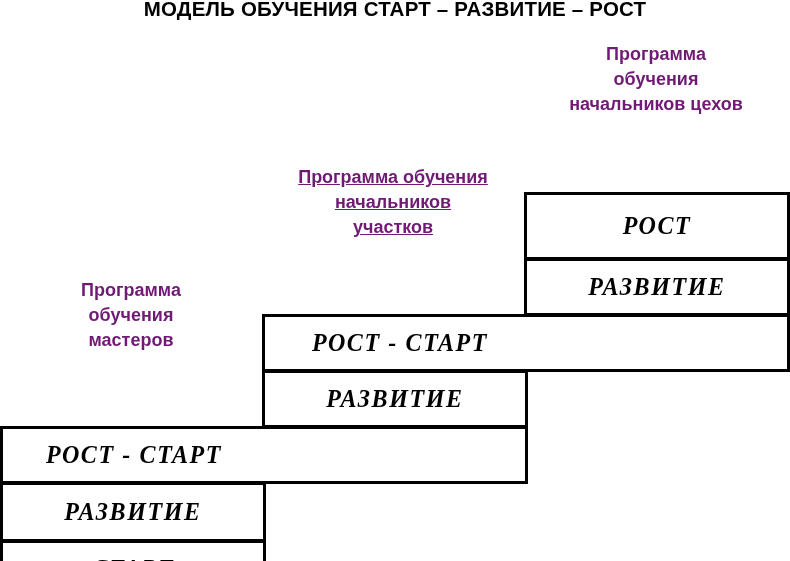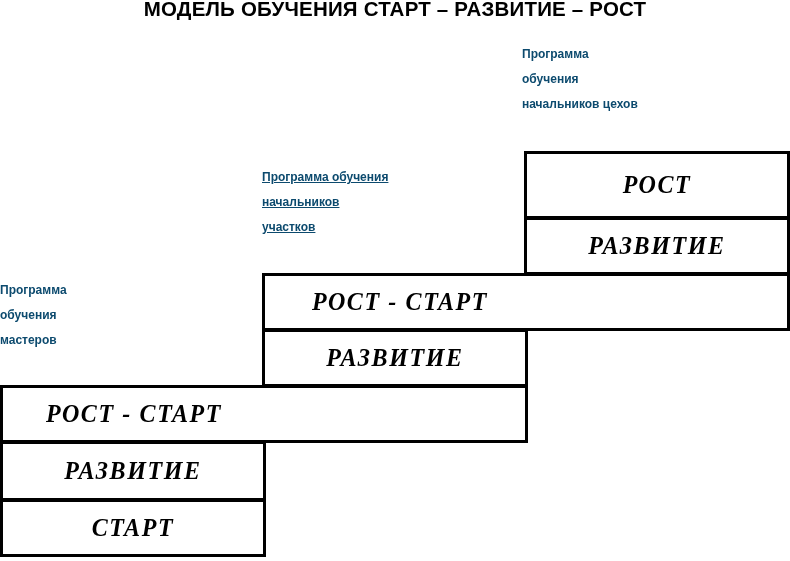--- a/index.html
+++ b/index.html
@@ -25,25 +25,25 @@
     font-size: 20.5px;
     font-weight: bold;
     letter-spacing: 0.2px;
     line-height: 26px;
     white-space: nowrap;
   }
 
   
   .caption {
     position: absolute;
-    font-size: 12px;
+    font-size: 18px;
     font-weight: bold;
     line-height: 25px;
-    text-align: left;
-    color: #0c4a6e;
+    text-align: center;
+    color: #701a75;
   }
   #caption-shops {
     top: 42px;
     left: 522px;
     width: 268px;
   }
   #caption-sections {
     top: 165px;
     left: 262px;
     width: 262px;
@@ -56,20 +56,21 @@
 
   
   .box {
     position: absolute;
     border: 3px solid #000;
     background: #ffffff;
     box-sizing: border-box;
     display: flex;
     align-items: center;
     justify-content: center;
+    margin-top: 41px;
   }
   .box-label {
     font-family: "Liberation Serif", serif;
     font-style: italic;
     font-weight: bold;
     font-size: 24px;
     letter-spacing: 1.6px;
     white-space: nowrap;
     transform: scaleY(1.06);
   }

